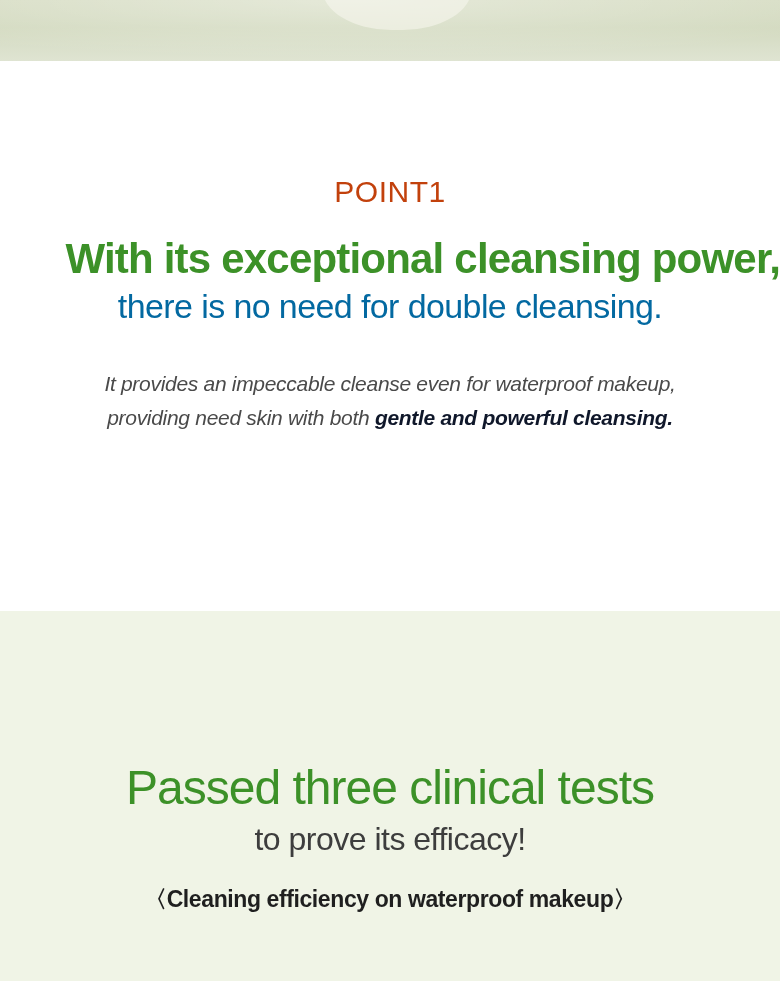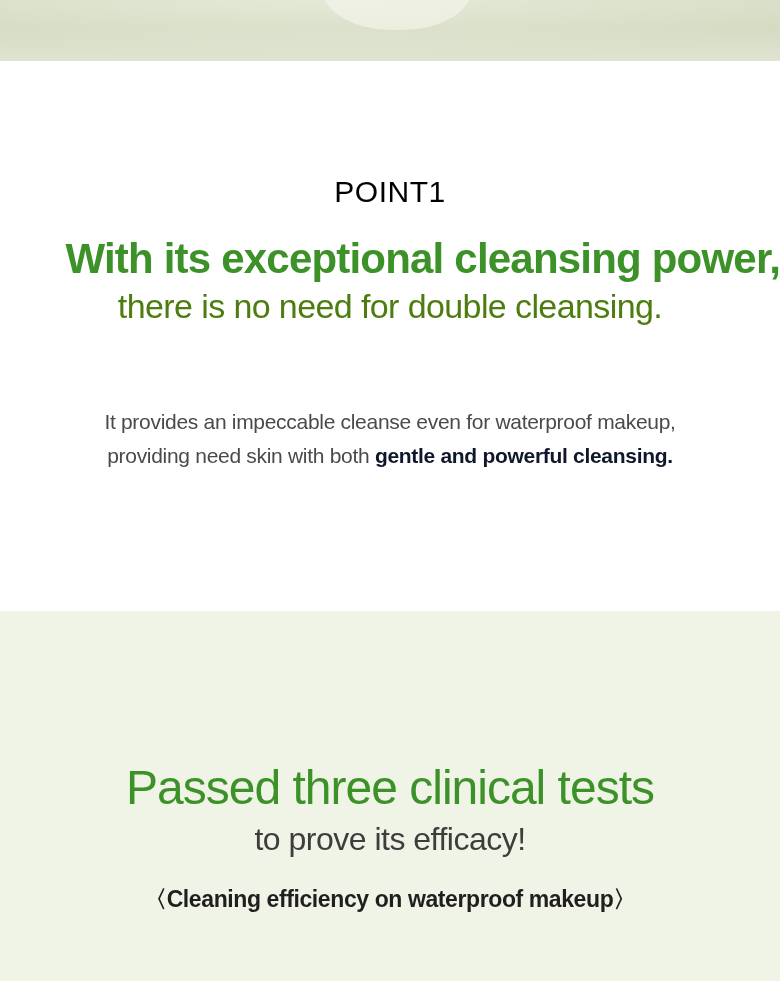--- a/index.html
+++ b/index.html
@@ -53,21 +53,21 @@
   }
   .point-badge-wrap {
     text-align: center;
     padding-top: 113px;
   }
   .point-badge {
     display: inline-block;
     position: relative;
     font-size: 30px;
     letter-spacing: 0.5px;
-    color: #000000;
+    color: #c2410c;
     font-weight: 400;
     padding: 1px 14px 4px 14px;
   }
   .point-badge::after {
     content: "";
     position: absolute;
     left: 0;
     right: 0;
     bottom: 0;
     height: 17px;
@@ -83,32 +83,33 @@
     font-weight: 700;
     color: #3c9128;
     letter-spacing: -0.8px;
     line-height: 1.12;
   }
   .headline-sub {
     margin-top: 4px;
     text-align: center;
     font-size: 34px;
     font-weight: 400;
-    color: #4d7c0f;
+    color: #0369a1;
     letter-spacing: -0.6px;
     line-height: 1.2;
   }
 
   .body-copy {
-    margin-top: 78px;
+    margin-top: 40px;
     text-align: center;
     font-size: 21px;
     color: #4a4a4a;
     line-height: 1.62;
     letter-spacing: -0.3px;
+    font-style: italic;
   }
   .body-copy .strong {
     font-weight: 700;
     color: #0f172a;
   }
 
   
   .green-section {
     position: relative;
     width: 780px;

